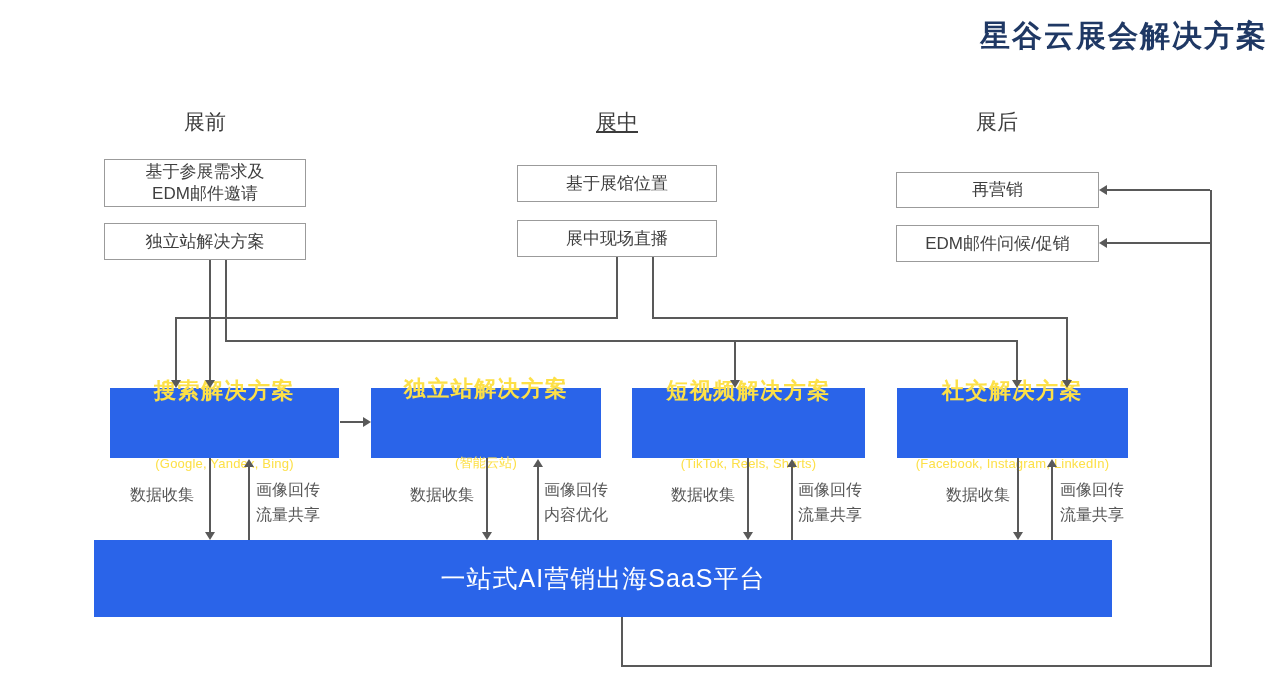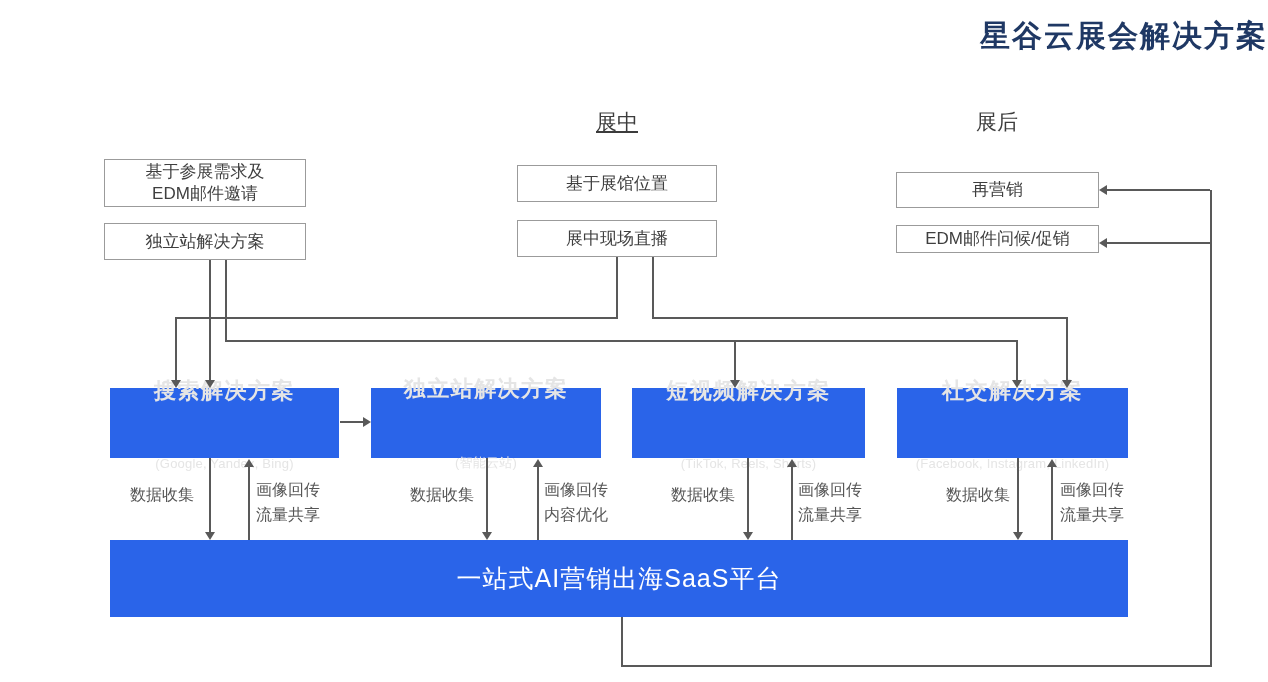--- a/index.html
+++ b/index.html
@@ -9,26 +9,26 @@
   .page-title{position:absolute;left:0;top:16px;width:100%;text-align:right;
     font-size:30px;font-weight:800;letter-spacing:2px;color:var(--title-navy,#1f3864);}
 
   .phase-header{position:absolute;top:108px;width:202px;text-align:center;
     font-size:21px;color:#3c3c3c;}
 
   .wbox{position:absolute;background:#fff;border:1px solid #9b9b9b;color:#3f3f3f;
     display:flex;flex-direction:column;align-items:center;justify-content:center;
     text-align:center;font-size:17px;line-height:1.28;box-sizing:border-box;}
 
-  .bbox{position:absolute;background:var(--accent-blue,#2a64e9);color:#e5e5e5;
+  .bbox{position:absolute;background:var(--accent-blue,#2a64e9);color:#fde047;
     display:flex;flex-direction:column;align-items:center;justify-content:center;text-align:center;gap:40px;}
   .bbox .t{font-size:22px;font-weight:700;letter-spacing:1.5px;}
   .bbox .s{font-size:13px;font-weight:400;margin-top:10px;letter-spacing:.2px;}
 
-  .platform-bar{position:absolute;left:110px;top:540px;width:1018px;height:77px;
+  .platform-bar{position:absolute;left:94px;top:540px;width:1018px;height:77px;
     background:var(--accent-blue,#2a64e9);color:#fff;display:flex;align-items:center;
     justify-content:center;font-size:25px;font-weight:500;letter-spacing:1px;}
 
   .vline,.hline{position:absolute;background:var(--line-gray,#595959);}
   .vline{width:2px;}
   .hline{height:2px;}
 
   .ah{position:absolute;width:0;height:0;}
   .ah-down{border-left:5px solid transparent;border-right:5px solid transparent;
     border-top:8px solid var(--line-gray,#595959);}
@@ -41,20 +41,21 @@
 
   .flabel{position:absolute;color:#565656;font-size:16px;line-height:25px;white-space:nowrap;}
 </style>
 </head>
 <body>
 
 <div id="canvas">
 
   <div class="page-title">星谷云展会解决方案</div>
 
+  <div class="phase-header" style="left:104px;">展前</div>
   <div class="phase-header" style="left:516px;text-decoration:underline;">展中</div>
   <div class="phase-header" style="left:896px;">展后</div>
 
   <div class="wbox" style="left:104px;top:159px;width:202px;height:48px;">
     <span>基于参展需求及</span>
     <span>EDM邮件邀请</span>
   </div>
   <div class="wbox" style="left:104px;top:223px;width:202px;height:37px;">
     <span>独立站解决方案</span>
   </div>
@@ -62,21 +63,21 @@
   <div class="wbox" style="left:517px;top:165px;width:200px;height:37px;">
     <span>基于展馆位置</span>
   </div>
   <div class="wbox" style="left:517px;top:220px;width:200px;height:37px;">
     <span>展中现场直播</span>
   </div>
 
   <div class="wbox" style="left:896px;top:172px;width:203px;height:36px;">
     <span>再营销</span>
   </div>
-  <div class="wbox" style="left:896px;top:225px;width:203px;height:28px;">
+  <div class="wbox" style="left:896px;top:225px;width:203px;height:37px;">
     <span>EDM邮件问候/促销</span>
   </div>
 
   <div class="bbox" style="left:110px;top:388px;width:229px;height:70px;">
     <div class="t">搜索解决方案</div>
     <div class="s">(Google, Yandex, Bing)</div>
   </div>
   <div class="bbox" style="left:371px;top:388px;width:230px;height:70px;">
     <div class="t">独立站解决方案</div>
     <div class="s">(智能云站)</div>

